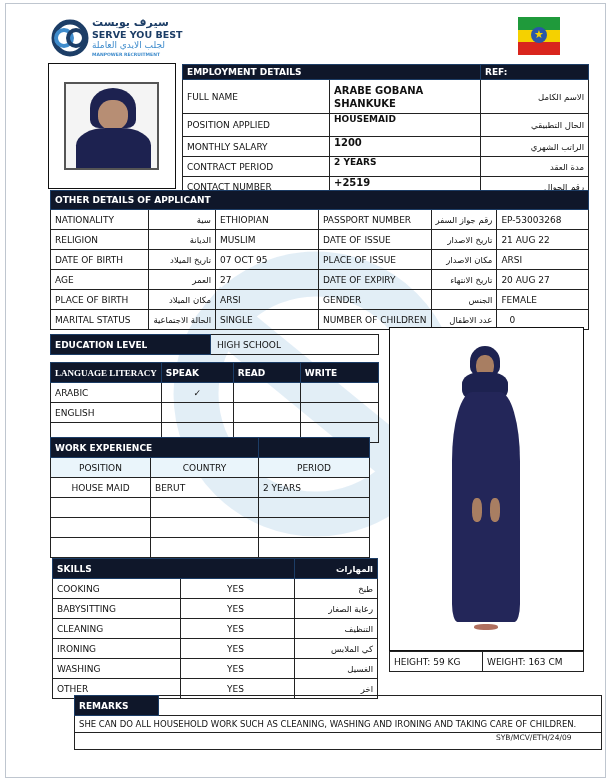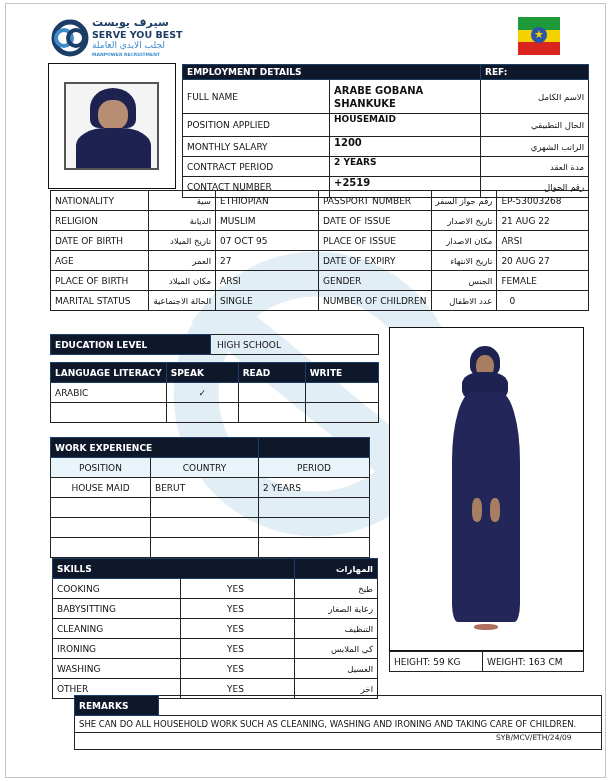--- a/index.html
+++ b/index.html
@@ -81,20 +81,23 @@
     <tr>
       <td style="height:21px;">CONTACT NUMBER</td>
       <td class="bold" style="vertical-align:top;">+2519</td>
       <td class="ar">رقم الجوال</td>
     </tr>
   </tbody>
     </table>
 
   <table style="left:44px;top:186px;width:539px;">
     <tbody>
+        <tr class="hdr">
+      <td colspan="6" style="height:19px;border-color:#1c3d66;">OTHER DETAILS OF APPLICANT</td>
+    </tr>
     <tr>
       <td style="width:98px;">NATIONALITY</td>
       <td class="ar" style="width:67px;border-left:none;">سية</td>
       <td style="width:103px;">ETHIOPIAN</td>
       <td style="width:103px;">PASSPORT NUMBER</td>
       <td class="ar" style="width:64px;border-left:none;">رقم جواز السفر</td>
       <td>EP-53003268</td>
     </tr>
     <tr>
       <td>RELIGION</td>
@@ -144,28 +147,34 @@
         <tr>
       <td class="hdr" style="width:160px;height:19px;border-color:#1c3d66;">EDUCATION LEVEL</td>
       <td style="padding-left:6px;">HIGH   SCHOOL</td>
     </tr>
   </tbody>
     </table>
 
   <table style="left:44px;top:358px;width:329px;">
     <tbody>
         <tr class="hdr">
-      <td style="width:106px;height:18px;border-color:#1c3d66;">LANGUAGE LITERACY</td>
+      <td style="width:106px;height:18px;border-color:#1c3d66;font-family:Liberation Serif, serif;">LANGUAGE LITERACY</td>
       <td style="width:72px;border-color:#1c3d66;">SPEAK</td>
       <td style="width:67px;border-color:#1c3d66;">READ</td>
       <td style="border-color:#1c3d66;">WRITE</td>
     </tr>
     <tr>
       <td style="height:17px;">ARABIC</td>
       <td class="center">✓</td>
+      <td></td>
+      <td></td>
+    </tr>
+    <tr>
+      <td style="height:17px;">ENGLISH</td>
+      <td class="center"></td>
       <td></td>
       <td></td>
     </tr>
     <tr>
       <td style="height:17px;"></td>
       <td></td>
       <td></td>
       <td></td>
     </tr>
   </tbody>

